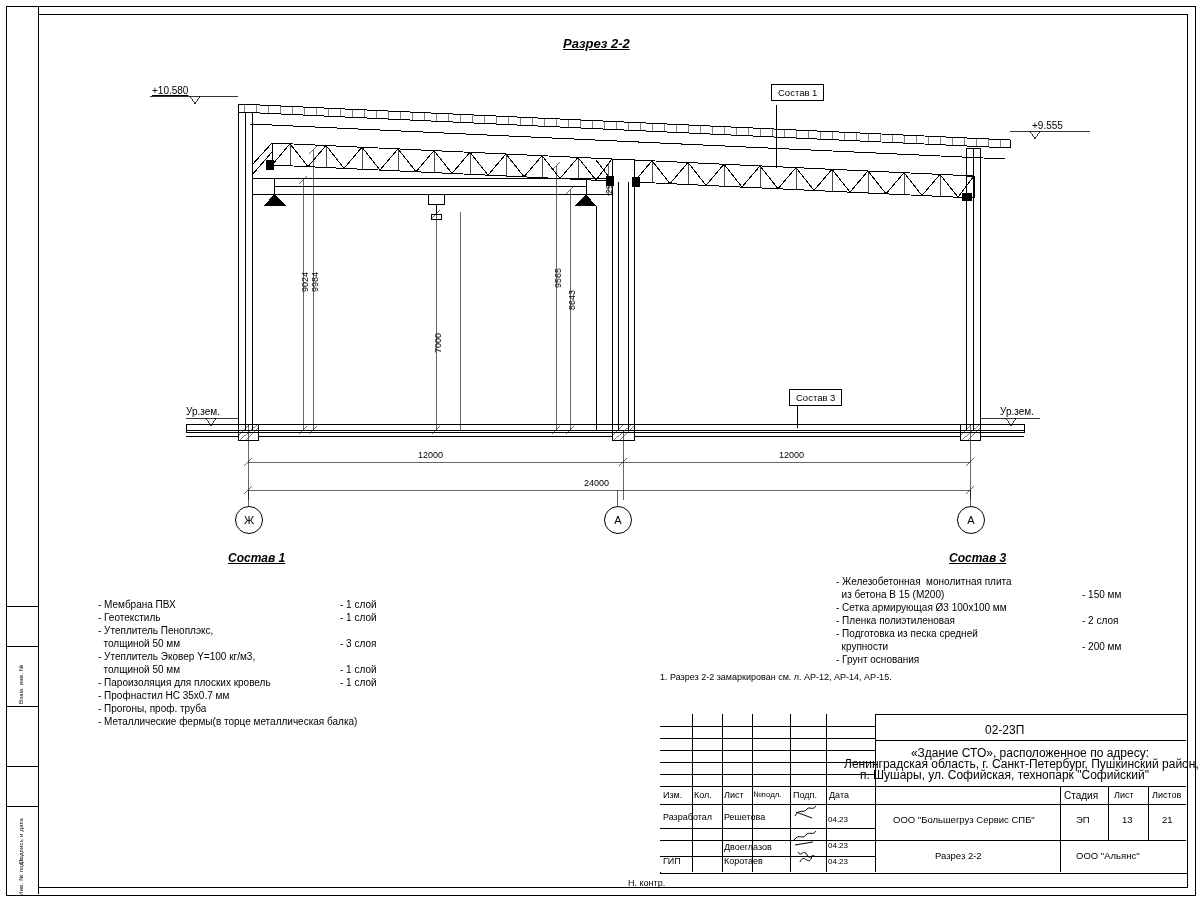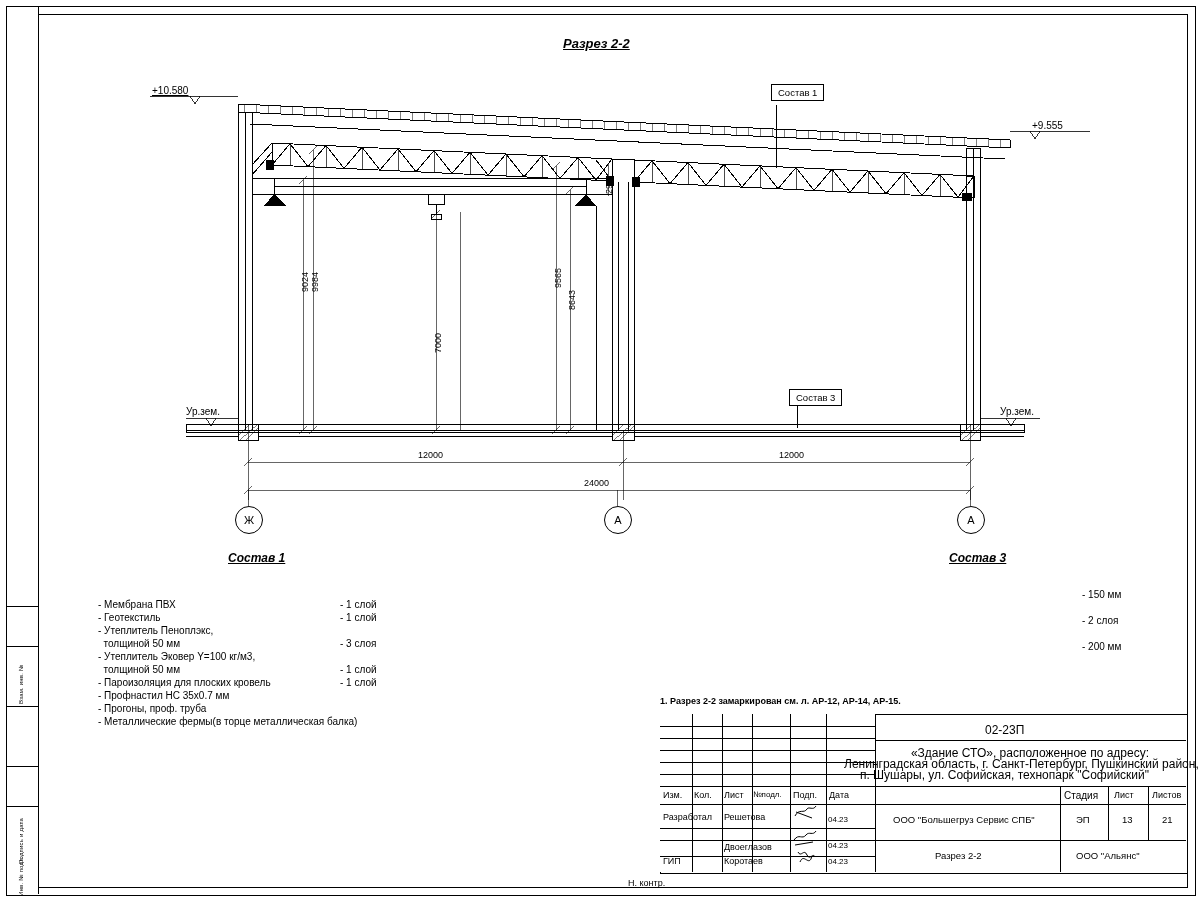--- a/index.html
+++ b/index.html
@@ -311,28 +311,35 @@
 - Металлические фермы(в торце металлическая балка)</div>
   <div class="spec" style="left:340px;top:598px;">- 1 слой
 - 1 слой
 
 - 3 слоя
 
 - 1 слой
 - 1 слой</div>
 
   <div class="spec-title" style="left:949px;top:551px;">Состав 3</div>
+  <div class="spec" style="left:836px;top:575px;">- Железобетонная  монолитная плита
+  из бетона В 15 (М200)
+- Сетка армирующая Ø3 100х100 мм
+- Пленка полиэтиленовая
+- Подготовка из песка средней
+  крупности
+- Грунт основания</div>
   <div class="spec" style="left:1082px;top:575px;">
 - 150 мм
 
 - 2 слоя
 
 - 200 мм</div>
 
-  <div class="note" style="left:660px;top:696px;font-weight:bold;">1. Разрез 2-2 замаркирован см. л. АР-12, АР-14, АР-15.</div>
+  <div class="note" style="left:660px;top:672px;">1. Разрез 2-2 замаркирован см. л. АР-12, АР-14, АР-15.</div>
 
   <div>
 
     <div class="box" style="left:660px;top:714px;width:526px;height:158px;"></div>
 
     <div class="box" style="left:660px;top:714px;width:215px;height:158px;border:none;"></div>
     <div class="line" style="left:660px;top:726px;width:215px;height:1px;"></div>
     <div class="line" style="left:660px;top:738px;width:215px;height:1px;"></div>
     <div class="line" style="left:660px;top:750px;width:215px;height:1px;"></div>
     <div class="line" style="left:660px;top:762px;width:215px;height:1px;"></div>

